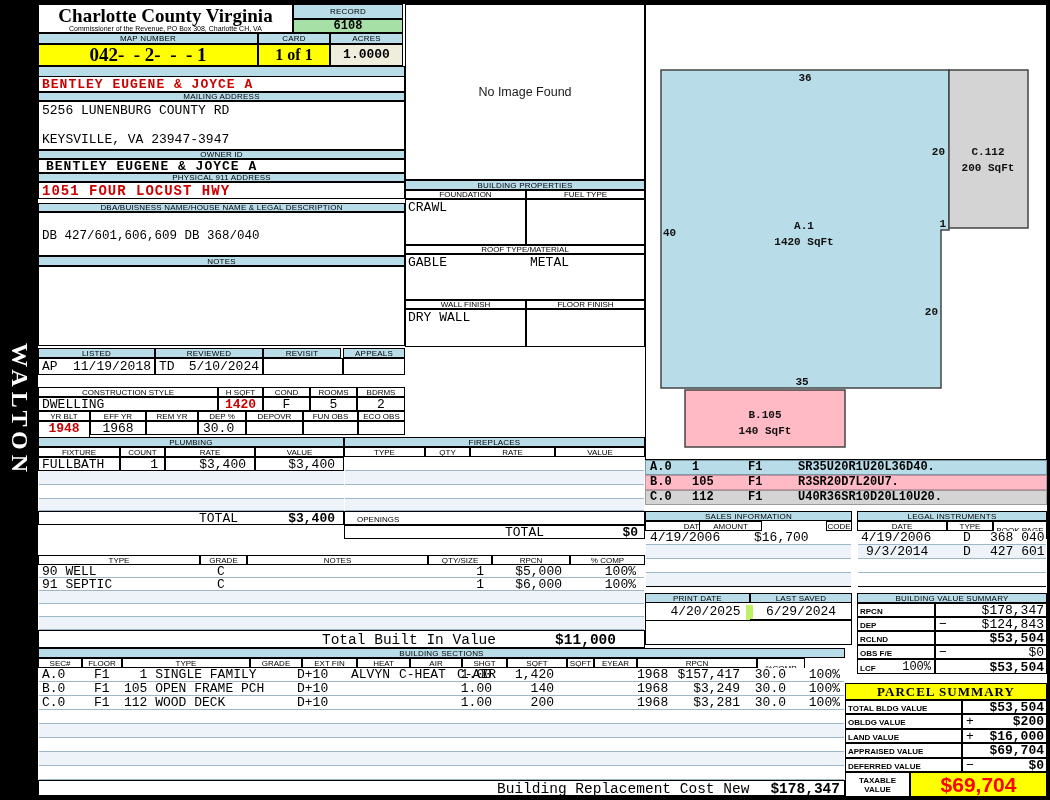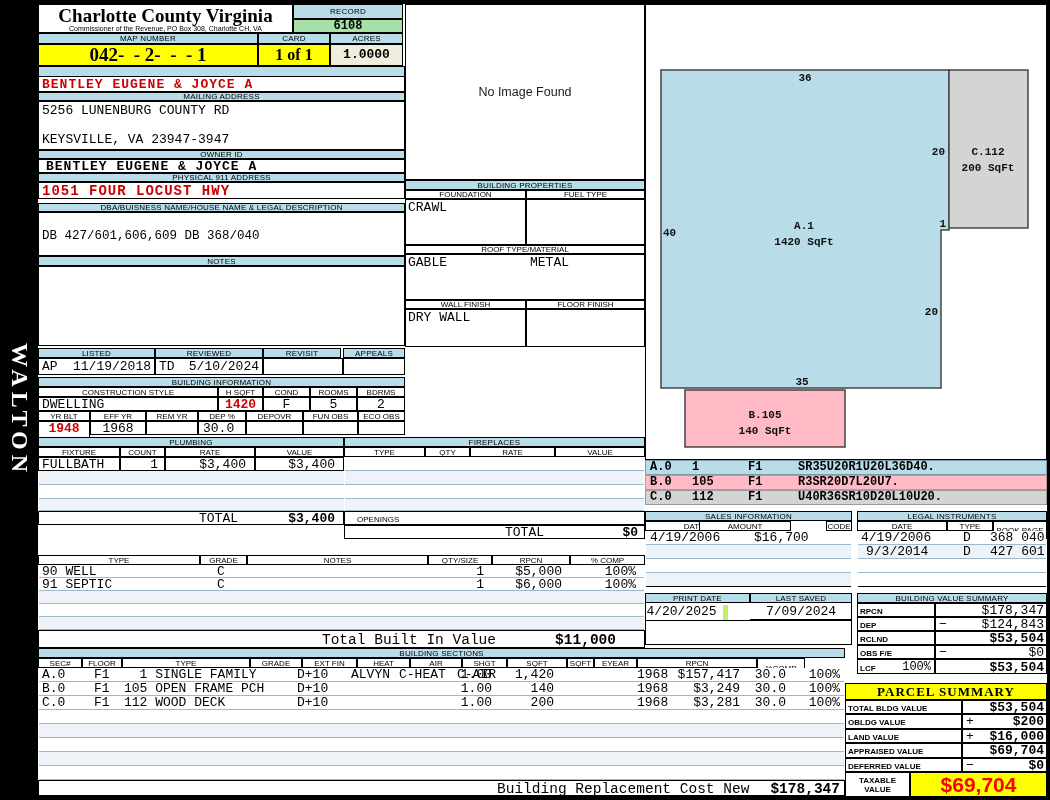--- a/index.html
+++ b/index.html
@@ -69,21 +69,20 @@
     <span>AP</span>
       <span>11/19/2018</span>
   </div>
   <div class="a box mono" style="left:155px;top:358px;width:108px;height:17px;display:flex;align-items:center;justify-content:space-between;padding:0 3px">
     <span>TD</span>
       <span>5/10/2024</span>
   </div>
   <div class="a box" style="left:263px;top:358px;width:80px;height:17px"></div>
   <div class="a box" style="left:343px;top:358px;width:62px;height:17px"></div>
 
-  <div class="a band" style="left:38px;top:377px;width:367px;height:10px">BUILDING INFORMATION</div>
   <div class="a whdr" style="left:38px;top:387px;width:180px;height:10px">CONSTRUCTION STYLE</div>
   <div class="a whdr" style="left:218px;top:387px;width:45px;height:10px">H SQFT</div>
   <div class="a whdr" style="left:263px;top:387px;width:47px;height:10px">COND</div>
   <div class="a whdr" style="left:310px;top:387px;width:47px;height:10px">ROOMS</div>
   <div class="a whdr" style="left:357px;top:387px;width:48px;height:10px">BDRMS</div>
   <div class="a box mono" style="left:38px;top:397px;width:180px;height:14px;padding-left:3px">DWELLING</div>
   <div class="a box mono b red c" style="left:218px;top:397px;width:45px;height:14px">1420</div>
   <div class="a box mono c" style="left:263px;top:397px;width:47px;height:14px">F</div>
   <div class="a box mono c" style="left:310px;top:397px;width:47px;height:14px">5</div>
   <div class="a box mono c" style="left:357px;top:397px;width:48px;height:14px">2</div>
@@ -280,21 +279,21 @@
   </div>
   <div class="a m12 b" style="left:645px;top:490px;width:402px;height:15px;background:#d4d4d4;border:1px solid #9a9a9a;display:flex;align-items:center">
     <span style="width:46px;padding-left:4px">C.0</span>
     <span style="width:56px">112</span>
     <span style="width:50px">F1</span>
     <span>U40R36SR10D20L10U20.</span>
   </div>
 
   <div class="a band" style="left:645px;top:511px;width:207px;height:10px">SALES INFORMATION</div>
   <div class="a whdr" style="left:645px;top:521px;width:98px;height:10px">DATE</div>
-  <div class="a whdr" style="left:699px;top:521px;width:92px;height:10px">AMOUNT</div>
+  <div class="a whdr" style="left:699px;top:521px;width:63px;height:10px">AMOUNT</div>
   <div class="a whdr" style="left:826px;top:521px;width:26px;height:10px">CODE</div>
   <div class="a cellrow" style="left:646px;top:531px;width:205px;height:14px;background:#fff">
     <span class="mono" style="position:absolute;left:4px">4/19/2006</span>
     <span class="mono" style="position:absolute;left:108px">$16,700</span>
   </div>
   <div class="a stripe cellrow" style="left:646px;top:545px;width:205px;height:14px"></div>
   <div class="a cellrow" style="left:646px;top:559px;width:205px;height:14px;background:#fff"></div>
   <div class="a stripe" style="left:646px;top:573px;width:205px;height:14px;border-bottom:1px solid #000"></div>
 
   <div class="a band" style="left:857px;top:511px;width:190px;height:10px">LEGAL INSTRUMENTS</div>
@@ -310,22 +309,22 @@
     <span class="mono" style="position:absolute;left:8px">9/3/2014</span>
     <span class="mono" style="position:absolute;left:105px">D</span>
     <span class="mono" style="position:absolute;left:132px;white-space:nowrap">427 601-6</span>
   </div>
   <div class="a cellrow" style="left:858px;top:559px;width:188px;height:14px;background:#fff"></div>
   <div class="a" style="left:858px;top:573px;width:188px;height:14px;background:#fff;border-bottom:1px solid #000"></div>
 
   <div class="a box" style="left:645px;top:593px;width:207px;height:52px"></div>
   <div class="a band" style="left:645px;top:593px;width:105px;height:10px">PRINT DATE</div>
   <div class="a band" style="left:750px;top:593px;width:102px;height:10px">LAST SAVED</div>
-  <div class="a mono c" style="left:640px;top:605px;width:88px;height:15px;border-right:5px solid #bef264">4/20/2025</div>
-  <div class="a mono c" style="left:750px;top:605px;width:102px;height:15px;border-bottom:1px solid #000">7/09/2024</div>
+  <div class="a mono c" style="left:665px;top:605px;width:88px;height:15px;border-right:7px solid #bef264">4/20/2025</div>
+  <div class="a mono c" style="left:750px;top:605px;width:102px;height:15px;border-bottom:1px solid #000">6/29/2024</div>
   <div class="a" style="left:646px;top:620px;width:205px;height:1px;border-top:1px solid #000"></div>
 
   <div class="a band" style="left:857px;top:593px;width:190px;height:10px">BUILDING VALUE SUMMARY</div>
   <div class="a box" style="left:857px;top:603px;width:78px;height:14px">
       <span class="lbl8" style="position:absolute;left:2px;top:3px">RPCN</span>
     </div>
   <div class="a box" style="left:935px;top:603px;width:112px;height:14px">
       <span class="mono" style="position:absolute;right:2px">$178,347</span>
     </div>
   <div class="a box" style="left:857px;top:617px;width:78px;height:14px">

